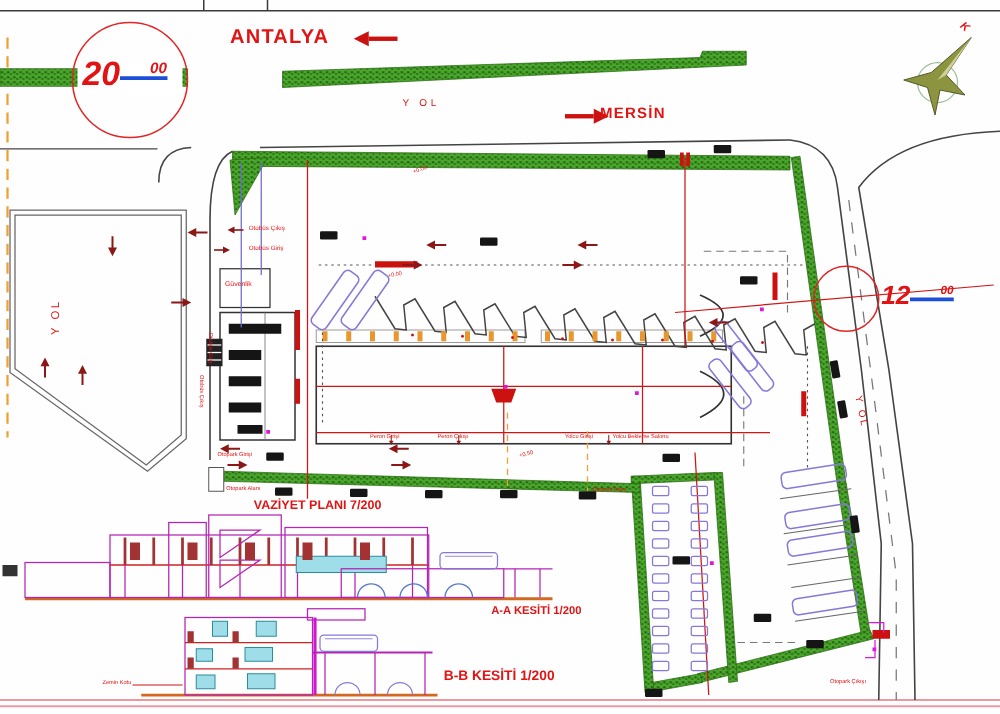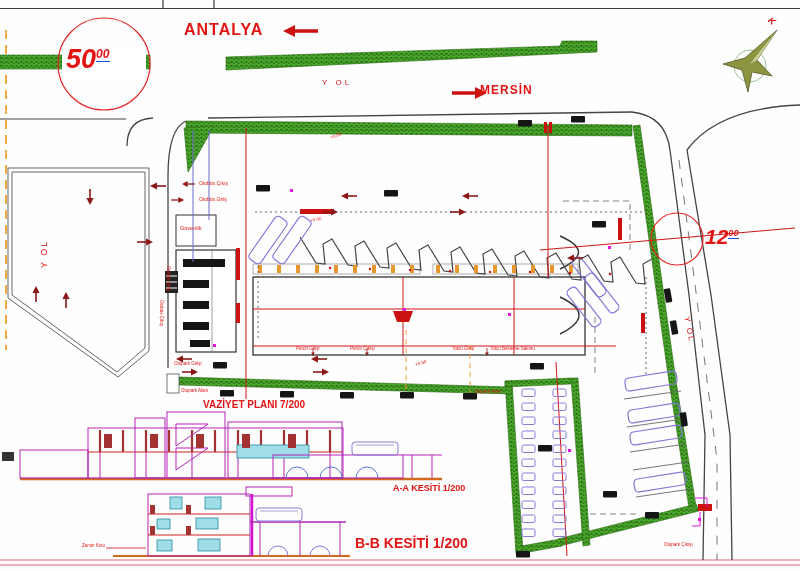--- a/index.html
+++ b/index.html
@@ -2,21 +2,21 @@
 <html><head>
 <meta charset="utf-8">
 <style>
   html,body{margin:0;padding:0;background:#fff;}
   #sheet{position:relative;width:800px;height:571px;background:#fefefe;overflow:hidden;
          font-family:"Liberation Sans",sans-serif;text-align:right;}
   #linework{position:absolute;left:0;top:0;}
   .lbl{position:absolute;color:#e21313;white-space:nowrap;line-height:1;}
   .b{font-weight:bold;}
   .dim{position:absolute;color:#e21313;font-weight:bold;font-style:italic;white-space:nowrap;line-height:1;}
-  .dim .sup{font-size:45%;vertical-align:super;border-bottom:1px solid #1d4ed8;}
+  .dim .sup{font-size:45%;vertical-align:super;border-bottom:3px solid #1d4ed8;padding-left:24px;}
   .rot{transform-origin:0 0;}
   .tiny{font-size:4.5px;}
 </style>
 </head>
 <body>
 
 <div id="sheet">
 
 <svg id="linework" width="800" height="571" viewBox="0 0 800 571">
   <defs>
@@ -370,21 +370,21 @@
   </g>
 </svg>
 
 <div class="lbl b" style="left:184px;top:22px;font-size:16px;letter-spacing:1px;">ANTALYA</div>
 <div class="lbl b" style="left:480px;top:84px;font-size:12px;letter-spacing:1px;">MERSİN</div>
 <div class="lbl" style="left:322px;top:79px;font-size:8px;letter-spacing:3px;">Y OL</div>
 <div class="lbl rot" style="left:40px;top:268px;font-size:9px;letter-spacing:2px;transform:rotate(-90deg);">Y OL</div>
 <div class="lbl rot" style="left:690px;top:316px;font-size:8px;letter-spacing:2px;transform:rotate(78deg);">Y OL</div>
 
 <div class="dim" style="left:66px;top:46px;font-size:27px;">
-  <span>50</span><span class="sup">00</span>
+  <span>20</span><span class="sup">00</span>
 </div>
 <div class="dim" style="left:657px;top:226px;font-size:21px;margin-left:48px;">
   <span>12</span><span class="sup">00</span>
 </div>
 
 <div class="lbl b rot" style="left:772px;top:16px;font-size:9px;font-style:italic;transform:rotate(40deg);">K</div>
 
 <div class="lbl" style="left:180px;top:226px;font-size:5.5px;">Güvenlik</div>
 <div class="lbl tiny" style="left:199px;top:181px;font-size:5px;">Otobüs Çıkış</div>
 <div class="lbl tiny" style="left:199px;top:197px;font-size:5px;">Otobüs Giriş</div>
@@ -400,15 +400,15 @@
 <div class="lbl tiny" style="left:350px;top:347px;">Peron Çıkışı</div>
 <div class="lbl tiny" style="left:452px;top:347px;">Yolcu Girişi</div>
 <div class="lbl tiny" style="left:490px;top:347px;">Yolcu Bekleme Salonu</div>
 
 <div class="lbl tiny rot" style="left:330px;top:136px;transform:rotate(-20deg);">+0.00</div>
 <div class="lbl tiny rot" style="left:310px;top:219px;transform:rotate(-10deg);">+0.00</div>
 <div class="lbl tiny rot" style="left:415px;top:363px;transform:rotate(-15deg);">+0.50</div>
 
 <div class="lbl b" style="left:203px;top:400px;font-size:10px;">VAZİYET PLANI 7/200</div>
 <div class="lbl b" style="left:393px;top:484px;font-size:9px;">A-A KESİTİ 1/200</div>
-<div class="lbl b" style="left:355px;top:536px;font-size:14px;">B-B KESİTİ 1/200</div>
+<div class="lbl b" style="left:355px;top:536px;font-size:11px;">B-B KESİTİ 1/200</div>
 
 </div>
 
 </body></html>

